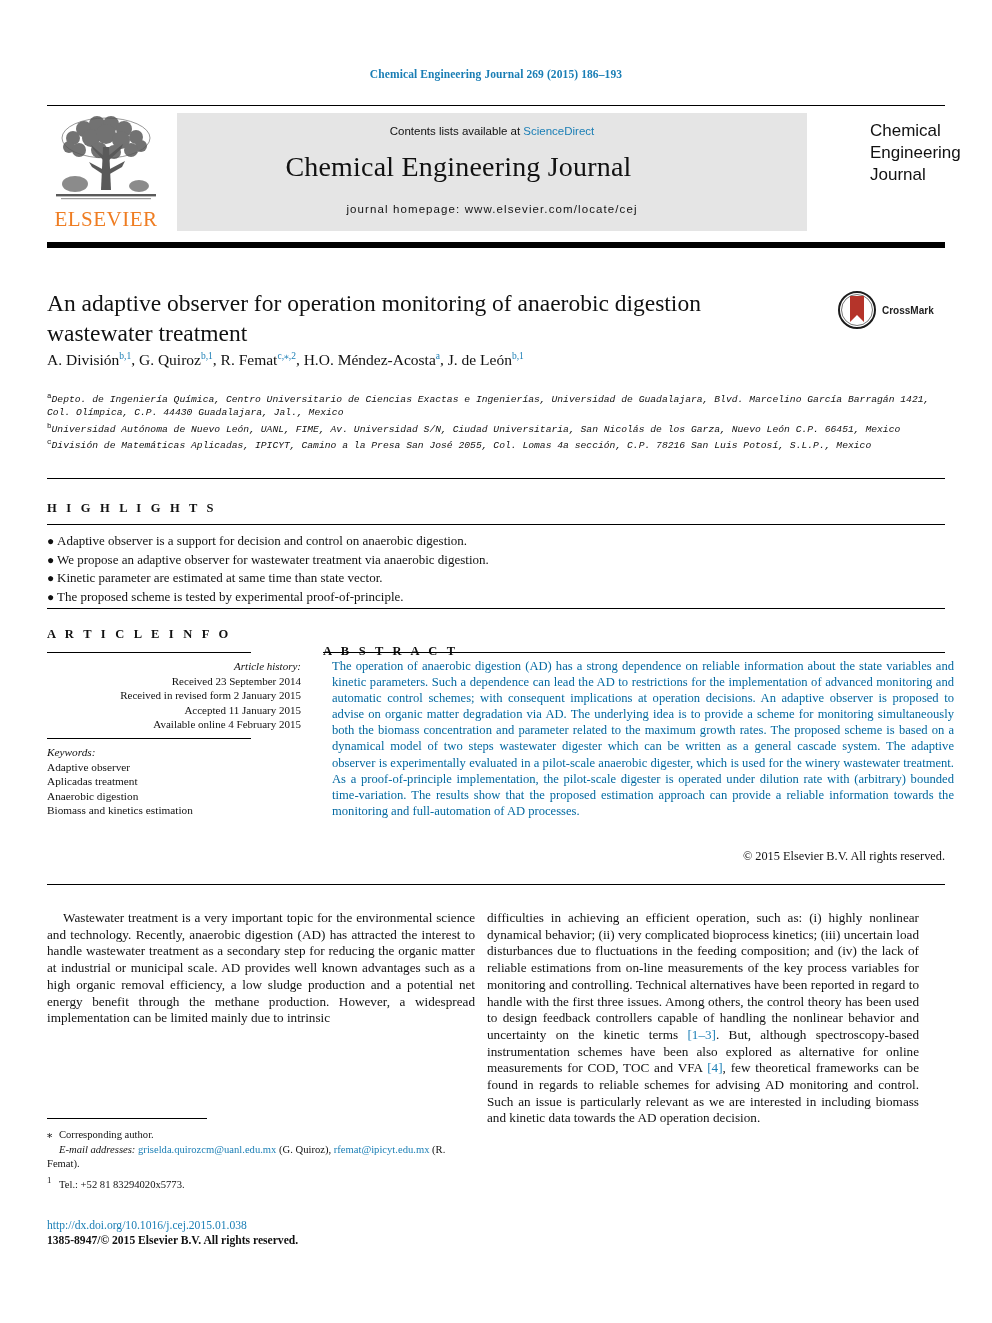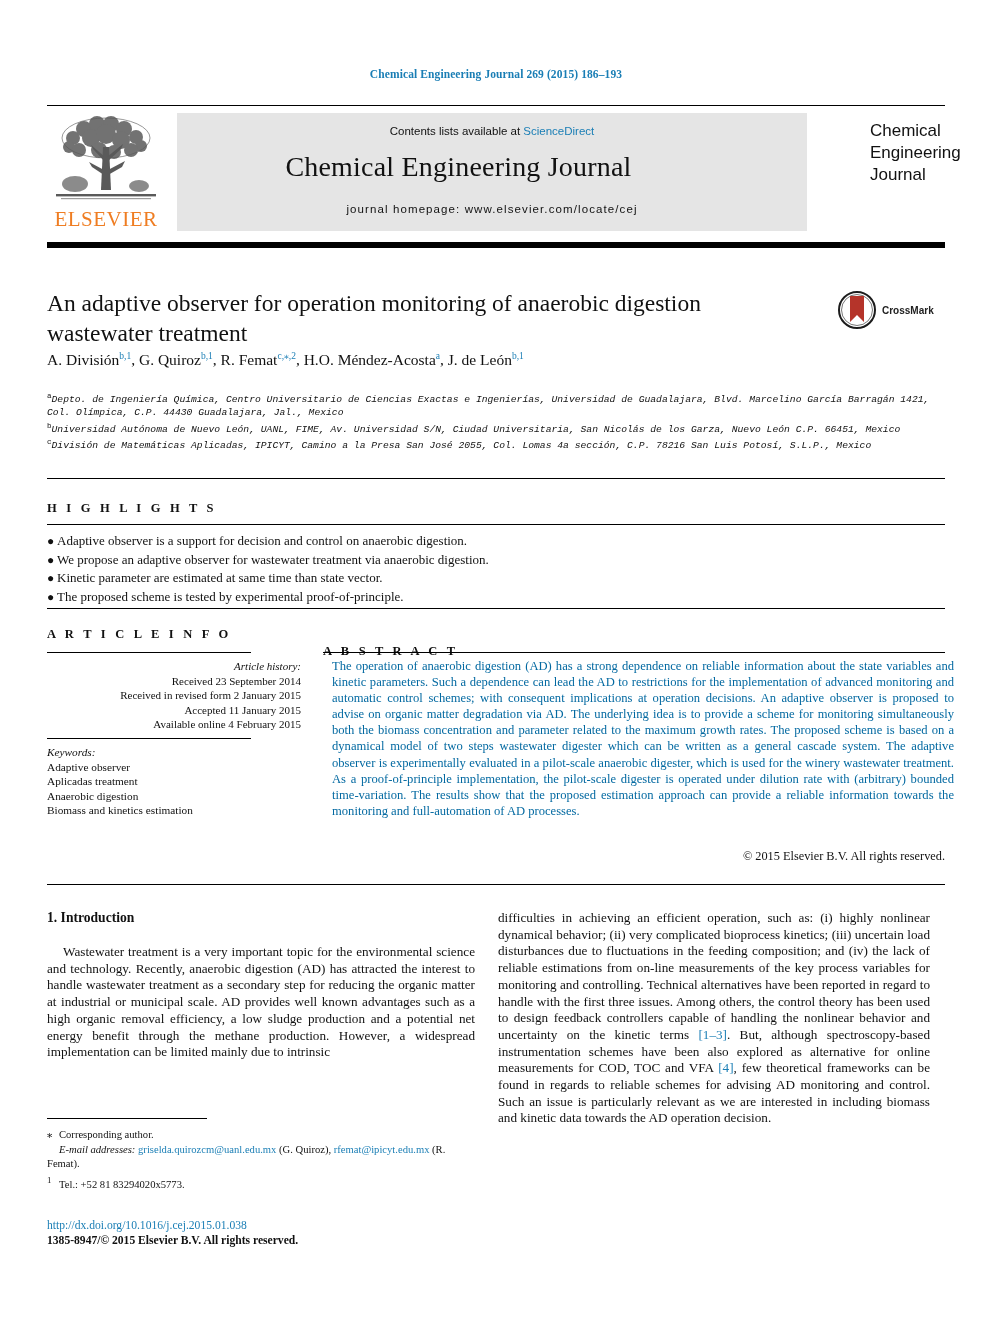--- a/index.html
+++ b/index.html
@@ -308,21 +308,21 @@
     height: 1px;
     background: #000;
   }
   .col-left {
     position: absolute;
     left: 47px; top: 910px;
     width: 428px;
   }
   .col-right {
     position: absolute;
-    left: 498px; top: 910px;
+    left: 487px; top: 910px;
     width: 432px;
   }
   .sec-title {
     font-size: 13.6px;
     font-weight: bold;
     color: #111;
     margin: 0 0 18px 0;
   }
   .body-p {
     font-size: 13.2px;
@@ -481,21 +481,20 @@
     <div>Anaerobic digestion</div>
     <div>Biomass and kinetics estimation</div>
   </div>
 
   <div class="abstract">The operation of anaerobic digestion (AD) has a strong dependence on reliable information about the state variables and kinetic parameters. Such a dependence can lead the AD to restrictions for the implementation of advanced monitoring and automatic control schemes; with consequent implications at operation decisions. An adaptive observer is proposed to advise on organic matter degradation via AD. The underlying idea is to provide a scheme for monitoring simultaneously both the biomass concentration and parameter related to the maximum growth rates. The proposed scheme is based on a dynamical model of two steps wastewater digester which can be written as a general cascade system. The adaptive observer is experimentally evaluated in a pilot-scale anaerobic digester, which is used for the winery wastewater treatment. As a proof-of-principle implementation, the pilot-scale digester is operated under dilution rate with (arbitrary) bounded time-variation. The results show that the proposed estimation approach can provide a reliable information towards the monitoring and full-automation of AD processes.</div>
   <div class="abstract-copy">© 2015 Elsevier B.V. All rights reserved.</div>
 
   <div class="rule-body-top"></div>
 
   <div class="col-left">
-    <div class="sec-title">1. Introduction</div>
     <p class="body-p">Wastewater treatment is a very important topic for the environmental science and technology. Recently, anaerobic digestion (AD) has attracted the interest to handle wastewater treatment as a secondary step for reducing the organic matter at industrial or municipal scale. AD provides well known advantages such as a high organic removal efficiency, a low sludge production and a potential net energy benefit through the methane production. However, a widespread implementation can be limited mainly due to intrinsic</p>
   </div>
 
   <div class="col-right">
     <p class="body-p noindent"><span>difficulties in achieving an efficient operation, such as: (i) highly nonlinear dynamical behavior; (ii) very complicated bioprocess kinetics; (iii) uncertain load disturbances due to fluctuations in the feeding composition; and (iv) the lack of reliable estimations from on-line measurements of the key process variables for monitoring and controlling. Technical alternatives have been reported in regard to handle with the first three issues. Among others, the control theory has been used to design feedback controllers capable of handling the nonlinear behavior and uncertainty on the kinetic terms </span><span class="ref-link">[1–3]</span><span>. But, although spectroscopy-based instrumentation schemes have been also explored as alternative for online measurements for COD, TOC and VFA </span><span class="ref-link">[4]</span><span>, few theoretical frameworks can be found in regards to reliable schemes for advising AD monitoring and control. Such an issue is particularly relevant as we are interested in including biomass and kinetic data towards the AD operation decision.</span></p>
   </div>
 
   <div class="foot-rule"></div>
   <div class="footnotes">
     <div class="fn-line"><span class="fn-ind">⁎</span><span>Corresponding author.</span></div>

